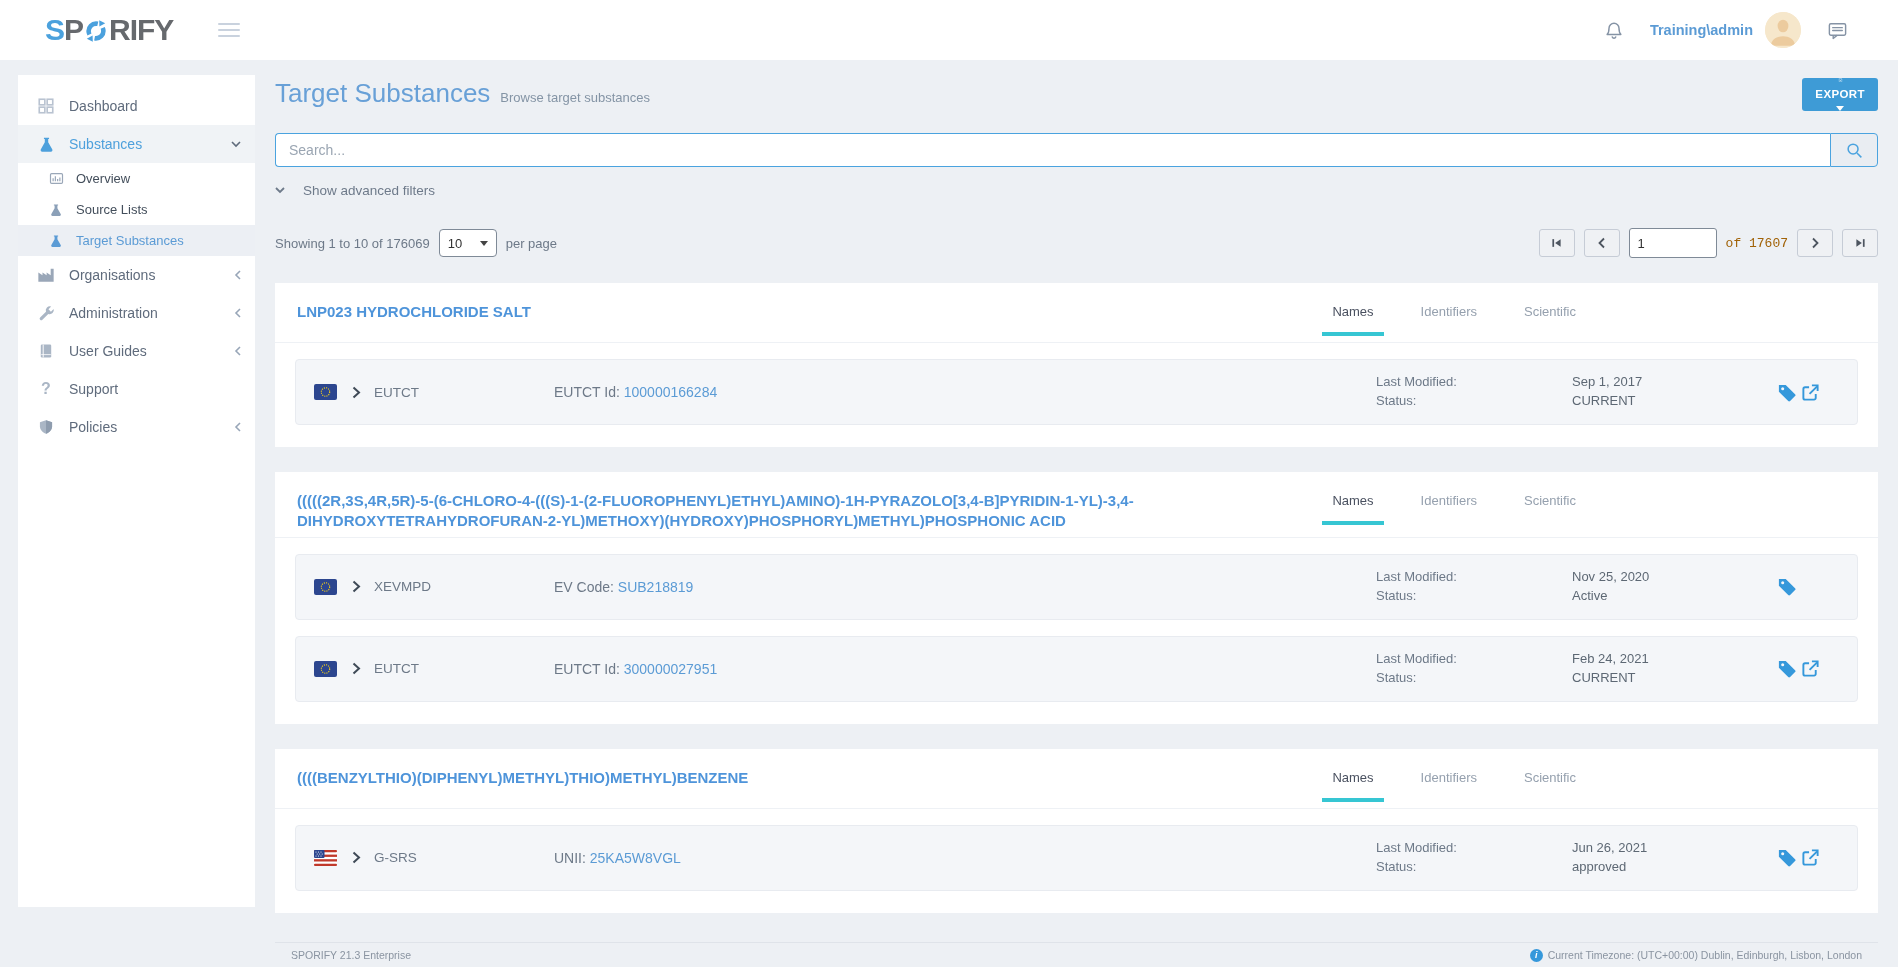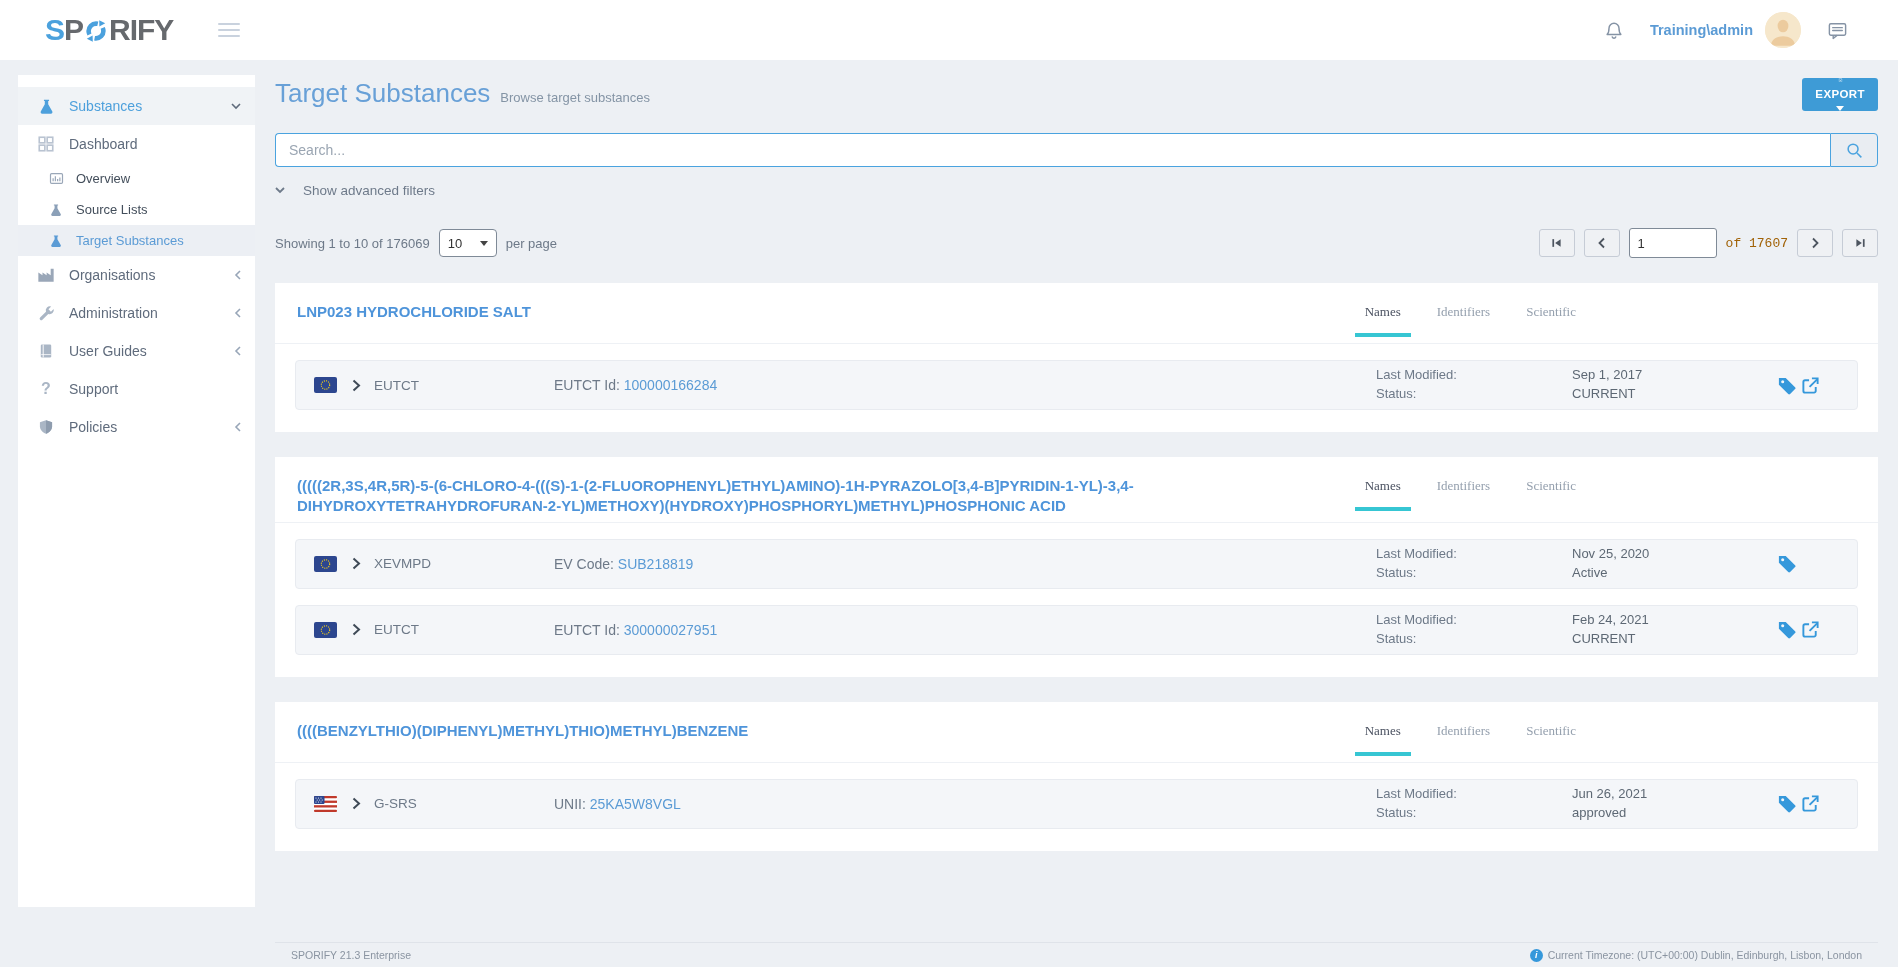--- a/index.html
+++ b/index.html
@@ -64,25 +64,25 @@
     display:flex; align-items:center; justify-content:center; cursor:pointer; }
   .pg-input { width:88px; height:30px; border:1px solid #7f8a97; border-radius:3px; padding:0 8px;
     font-size:13px; color:#333; outline:none; font-family:inherit; }
   .pg-of { color:#a16207;font-family:Liberation Mono, monospace; }
 
   
   .card { background:#fff; margin-top:25px; padding:19px 20px 22px 20px; }
   .card-head { display:flex; align-items:flex-start; }
   .card-title { font-size:15px; font-weight:700; color:#4e94da; max-width:1015px; line-height:1.32;
     overflow-wrap:break-word; padding-left:2px; }
-  .tabs { margin-left:auto; margin-right:272px; display:flex; gap:16px; flex:none;font-family:Liberation Serif, serif; }
+  .tabs { margin-left:auto; margin-right:272px; display:flex; gap:27px; flex:none; }
   .tab { font-size:13px; color:#95a0ae; padding:2px 10px 13px 10px; cursor:pointer; border-bottom:4px solid transparent; }
   .tab.active { color:#4a5160; border-bottom-color:#36c6d3; }
   .card-divider { border-bottom:1px solid #eef1f5; margin:6px -20px 0 -20px; }
-  .srow { background:#f4f6f9; border:1px solid #e8ebf0; border-radius:4px; height:50px; margin-top:16px;
+  .srow { background:#f4f6f9; border:1px solid #e8ebf0; border-radius:4px; height:66px; margin-top:16px;
     display:flex; align-items:center; padding:0 18px; }
   .srow-left { display:flex; align-items:center; width:240px; flex:none; }
   .srow-chev { margin-left:15px; display:flex; cursor:pointer; }
   .srow-src { margin-left:13px; font-size:13.5px; color:#6d7988; }
   .srow-id { flex:1; font-size:14px; color:#6d7988; }
   .id-link { color:#5b9bd5; text-decoration:none; cursor:pointer; }
   .srow-lbls { width:196px; flex:none; font-size:13px; color:#6d7988; line-height:1.45; }
   .srow-vals { width:205px; flex:none; font-size:13px; color:#5d6874; line-height:1.45; }
   .srow-icons { width:62px; flex:none; display:flex; align-items:center; gap:5px; }
   .ico-btn { display:flex; cursor:pointer; }
@@ -135,43 +135,43 @@
         <path d="M6.5 16v3.3L10.8 16"></path>
         <path d="M6 8h10M6 11h10" stroke-linecap="round"></path>
       </svg>
     </span>
   </div>
 </header>
 
 <div class="page">
 
   <aside class="sidebar">
-    <div class="sb-item active-parent">
-      <span class="sb-ico">
-        <svg width="17" height="17" viewBox="0 0 20 20">
-            <path d="M7 2h6v1.4h-1v4l4.7 8.3A1.8 1.8 0 0 1 15 18.5H5a1.8 1.8 0 0 1-1.6-2.8L8 7.4v-4H7z" fill="#4da0dc"></path>
-          </svg>
-      </span>
-      <span>Substances</span>
-      <span class="sb-chev">
-        <svg width="10" height="7" viewBox="0 0 10 7" fill="none" stroke="#5f6b7c" stroke-width="1.6">
-            <path d="M1 1l4 4 4-4"></path>
-          </svg>
-      </span>
-    </div>
     <div class="sb-item">
       <span class="sb-ico">
         <svg width="18" height="18" viewBox="0 0 20 20" fill="none" stroke="#b9c3d1" stroke-width="1.8">
           <rect x="2.5" y="2.5" width="6.2" height="6.2"></rect>
             <rect x="11.3" y="2.5" width="6.2" height="6.2"></rect>
           <rect x="2.5" y="11.3" width="6.2" height="6.2"></rect>
             <rect x="11.3" y="11.3" width="6.2" height="6.2"></rect>
         </svg>
       </span>
       <span>Dashboard</span>
+    </div>
+    <div class="sb-item active-parent">
+      <span class="sb-ico">
+        <svg width="17" height="17" viewBox="0 0 20 20">
+            <path d="M7 2h6v1.4h-1v4l4.7 8.3A1.8 1.8 0 0 1 15 18.5H5a1.8 1.8 0 0 1-1.6-2.8L8 7.4v-4H7z" fill="#4da0dc"></path>
+          </svg>
+      </span>
+      <span>Substances</span>
+      <span class="sb-chev">
+        <svg width="10" height="7" viewBox="0 0 10 7" fill="none" stroke="#5f6b7c" stroke-width="1.6">
+            <path d="M1 1l4 4 4-4"></path>
+          </svg>
+      </span>
     </div>
     <div class="sb-sub">
       <span class="sb-ico">
         <svg width="15" height="15" viewBox="0 0 20 20" fill="none" stroke="#9aa7b8" stroke-width="1.6">
           <rect x="2" y="3.5" width="16" height="13" rx="1.5"></rect>
           <path d="M5.5 13.8V9.5M8.5 13.8V7M11.5 13.8v-3M14.5 13.8V8.6"></path>
         </svg>
       </span>
       <span>Overview</span>
     </div>

